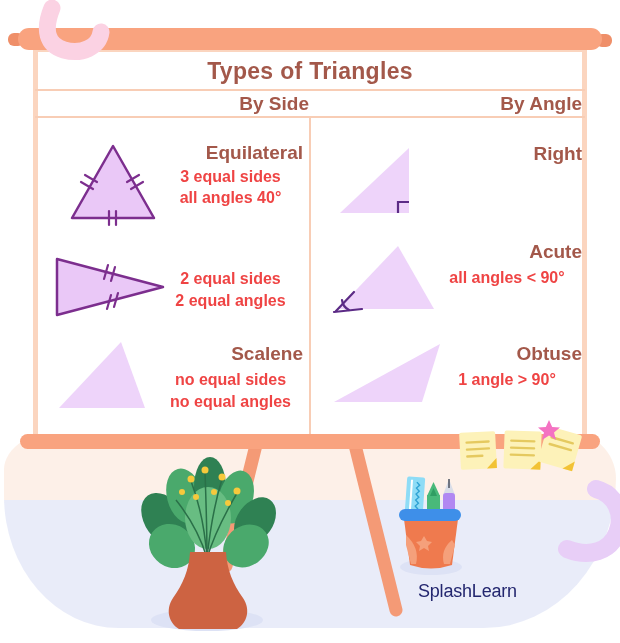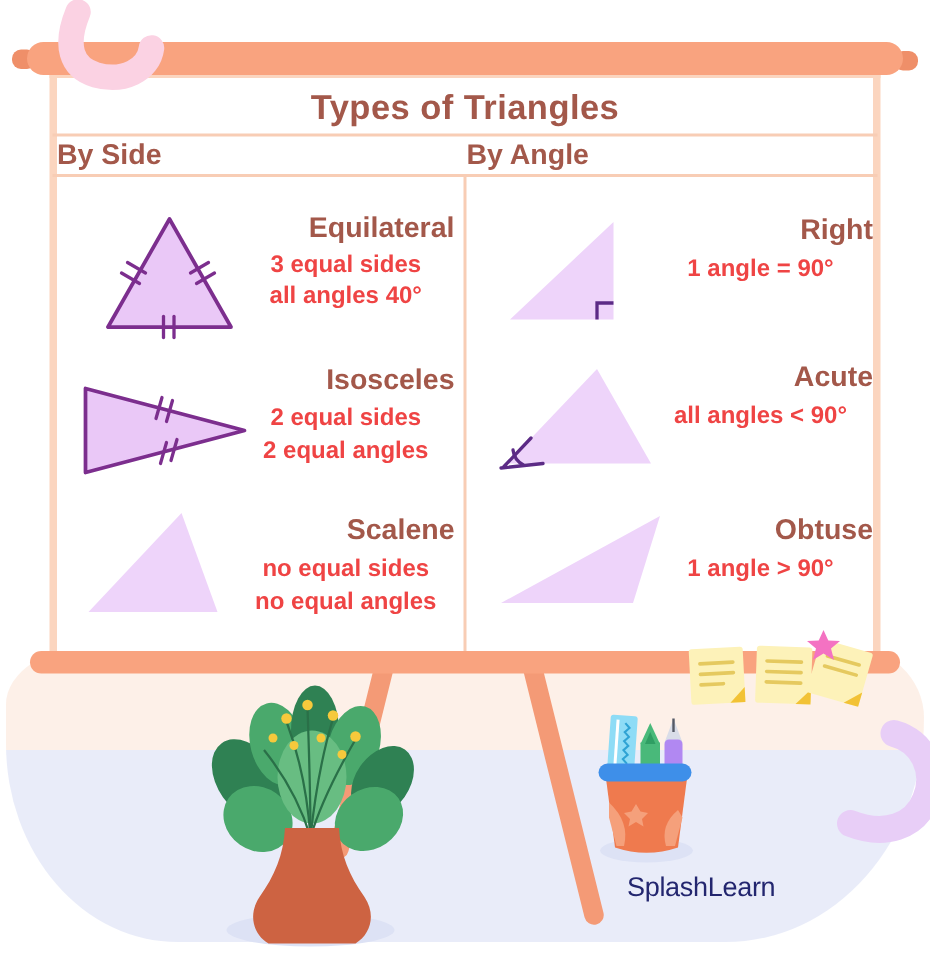--- a/index.html
+++ b/index.html
@@ -11,21 +11,21 @@
         background:linear-gradient(#fdf0e8 0 70px,#e9ecf9 70px);
         border-radius:70px 60px 150px 130px / 45px 55px 170px 150px;}
   
   .board{left:33px;top:50px;width:554px;height:386px;background:#ffffff;
          border-left:5px solid #fbd5bf;border-right:5px solid #fbd5bf;
          border-top:2px solid #fbd5bf;box-sizing:border-box;}
   .hdiv{height:2px;background:#f8cdb5;left:35px;width:550px;}
   .vdiv{width:2px;background:#f8cdb5;left:309px;top:117px;height:317px;}
   .title{left:38px;top:58px;width:544px;text-align:center;font-size:23px;font-weight:700;
          color:#a3584a;letter-spacing:.3px;}
-  .colhead{top:93px;font-size:19px;font-weight:700;color:#a3584a;text-align:left;}
+  .colhead{top:93px;font-size:19px;font-weight:700;color:#a3584a;text-align:right;}
   .ch-left{left:38px;width:271px;}
   .ch-right{left:311px;width:271px;}
   .tname{font-size:19px;font-weight:700;color:#a3584a;text-align:right;}
   .tdesc{font-size:16px;font-weight:700;color:#ef4444;text-align:center;line-height:21px;}
   .txt-l{left:158px;width:145px;}
   .txt-r{left:432px;width:150px;}
   .logo{left:418px;top:581px;font-size:18px;color:#23266f;letter-spacing:-.2px;}
   .logo b{font-weight:400;}
   .logo span.lt{font-weight:400;}
   svg{display:block;}
@@ -64,37 +64,35 @@
 
   <svg class="abs" style="left:55px;top:256px" width="115" height="62" viewBox="0 0 115 62">
     <polygon points="2,3 2,59 108,31" fill="#eac8f7" stroke="#7c2e8e" stroke-width="2.5" stroke-linejoin="round"></polygon>
     <g stroke="#7c2e8e" stroke-width="2.2" stroke-linecap="round">
       <path d="M53,9 L49,23"></path>
         <path d="M60,11 L56,25"></path>
       <path d="M52,53 L56,39"></path>
         <path d="M59,51 L63,37"></path>
     </g>
   </svg>
-  <div class="abs tname txt-l" style="top:243px">Isosceles</div>
   <div class="abs tdesc txt-l" style="top:268px">2 equal sides</div>
   <div class="abs tdesc txt-l" style="top:290px">2 equal angles</div>
 
   <svg class="abs" style="left:57px;top:340px" width="92" height="70" viewBox="0 0 92 70">
     <polygon points="64,2 2,68 88,68" fill="#eed4fa"></polygon>
   </svg>
   <div class="abs tname txt-l" style="top:343px">Scalene</div>
   <div class="abs tdesc txt-l" style="top:369px">no equal sides</div>
   <div class="abs tdesc txt-l" style="top:391px">no equal angles</div>
 
   <svg class="abs" style="left:337px;top:145px" width="76" height="72" viewBox="0 0 76 72">
     <polygon points="72,3 3,68 72,68" fill="#eed4fa"></polygon>
     <path d="M61,68 L61,57 L72,57" fill="none" stroke="#5c2b86" stroke-width="2.2"></path>
   </svg>
   <div class="abs tname txt-r" style="top:143px">Right</div>
-  <div class="abs tdesc txt-r" style="top:169px">1 angle = 90°</div>
 
   <svg class="abs" style="left:332px;top:243px" width="108" height="72" viewBox="0 0 108 72">
     <polygon points="66,3 6,66 102,66" fill="#eed4fa"></polygon>
     <g stroke="#5c2b86" stroke-width="2.2" fill="none" stroke-linecap="round">
       <path d="M2,69 L30,66"></path>
       <path d="M4,68 L22,49"></path>
       <path d="M17,67 A13,13 0 0 1 10,57"></path>
     </g>
   </svg>
   <div class="abs tname txt-r" style="top:241px">Acute</div>

